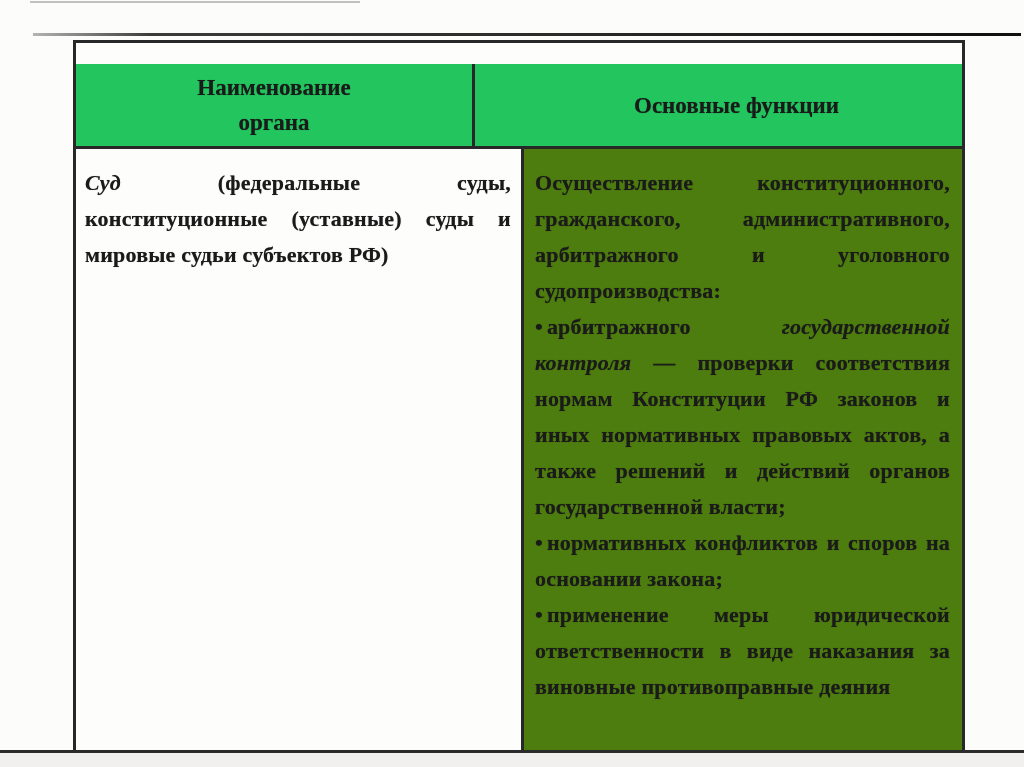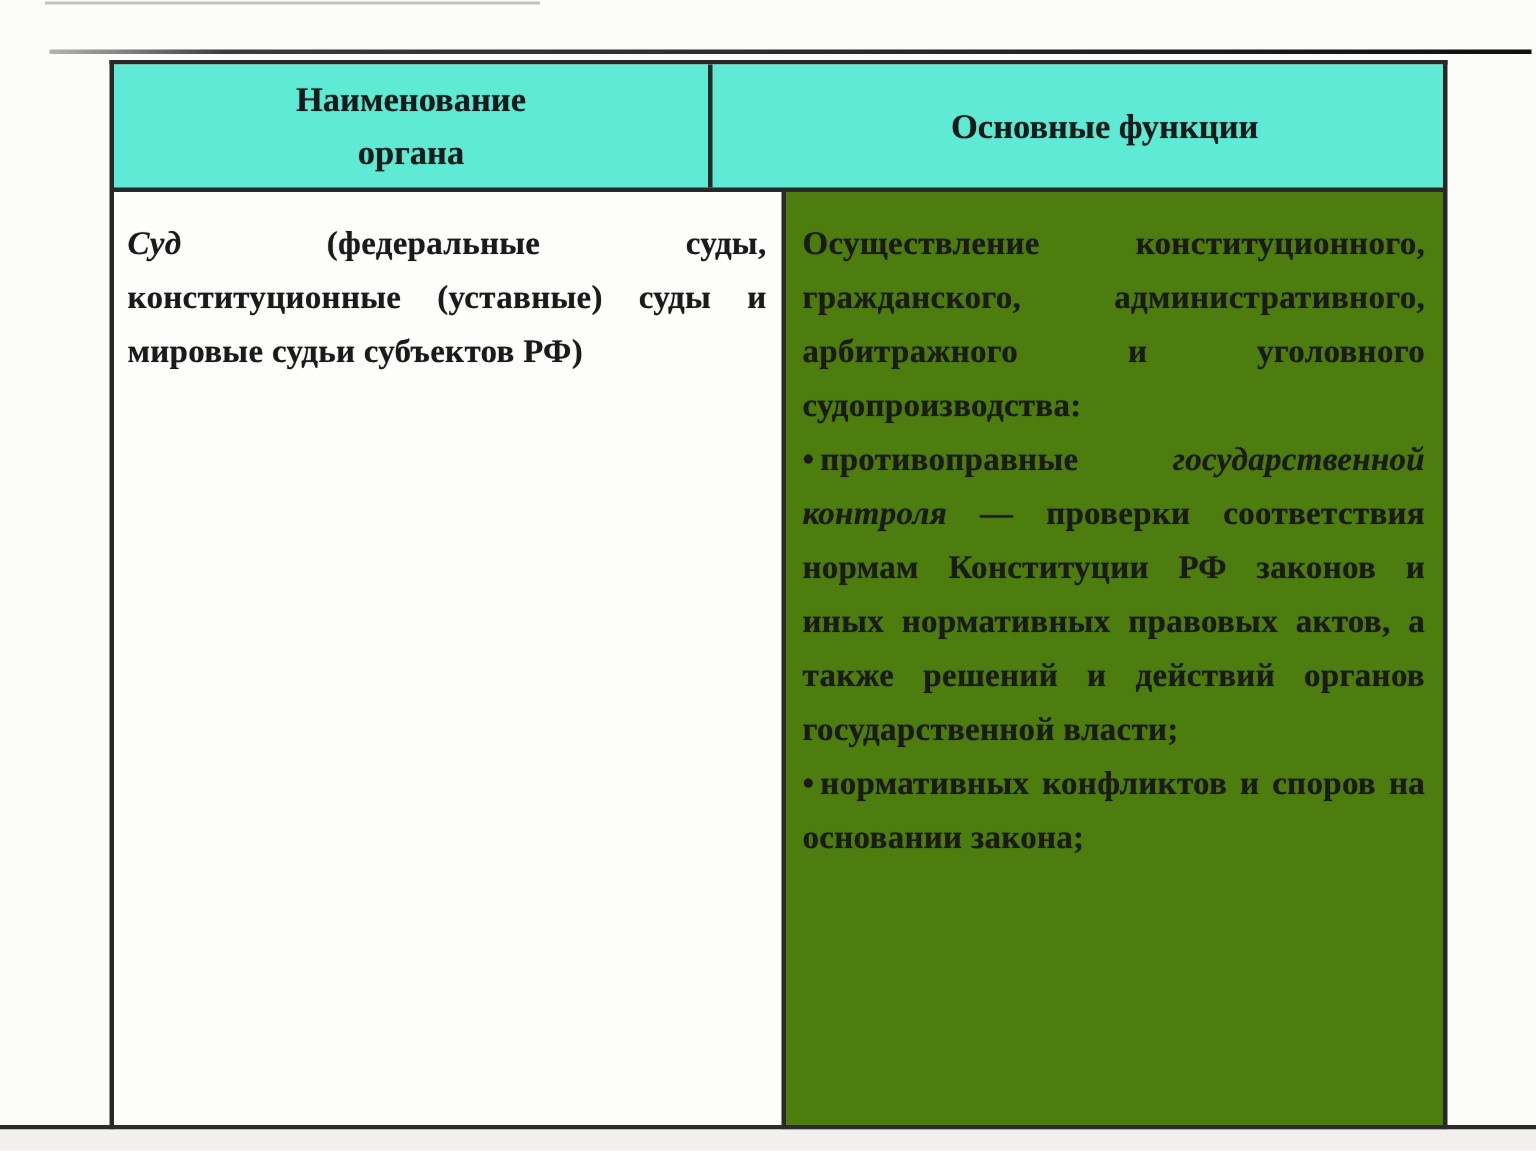--- a/index.html
+++ b/index.html
@@ -64,21 +64,22 @@
     height: 713px;
     box-sizing: border-box;
     border: 3px solid #282828;
     border-bottom: none;
     background: #fdfdfc;
   }
   .header-row {
     display: flex;
     height: 82px;
     border-bottom: 3px solid #282828;
-    background: #5eead4;
+    background: #22c55e;
+    margin-top: 21px;
   }
   .th {
     display: flex;
     align-items: center;
     justify-content: center;
     text-align: center;
     font-weight: 700;
     font-size: 23px;
     line-height: 35px;
     color: #1a1a1a;
@@ -141,24 +142,25 @@
     </div>
 
     <div class="body-row">
       <div class="td td-left">
         <p><em>Суд</em><span> (федеральные суды, конституционные (уставные) суды и мировые судьи субъектов РФ)</span></p>
       </div>
 
       <div class="td td-right">
         <p>Осуществление конституционного, гражданского, административного, арбитражного и уголовного судопроизводства:</p>
 
-        <p><span class="bullet-mark">•</span><span>противоправные </span><em>государственной контроля</em><span> — проверки соответствия нормам Конституции РФ законов и иных нормативных правовых актов, а также решений и действий органов государственной власти;</span></p>
+        <p><span class="bullet-mark">•</span><span>арбитражного </span><em>государственной контроля</em><span> — проверки соответствия нормам Конституции РФ законов и иных нормативных правовых актов, а также решений и действий органов государственной власти;</span></p>
 
         <p><span class="bullet-mark">•</span><span>нормативных конфликтов и споров на основании закона;</span></p>
 
 
+        <p><span class="bullet-mark">•</span><span>применение меры юридической ответственности в виде наказания за виновные противоправные деяния</span></p>
       </div>
     </div>
   </div>
 
   <div class="bottom-rule"></div>
   <div class="below-rule"></div>
 </div>
 
 </body></html>

